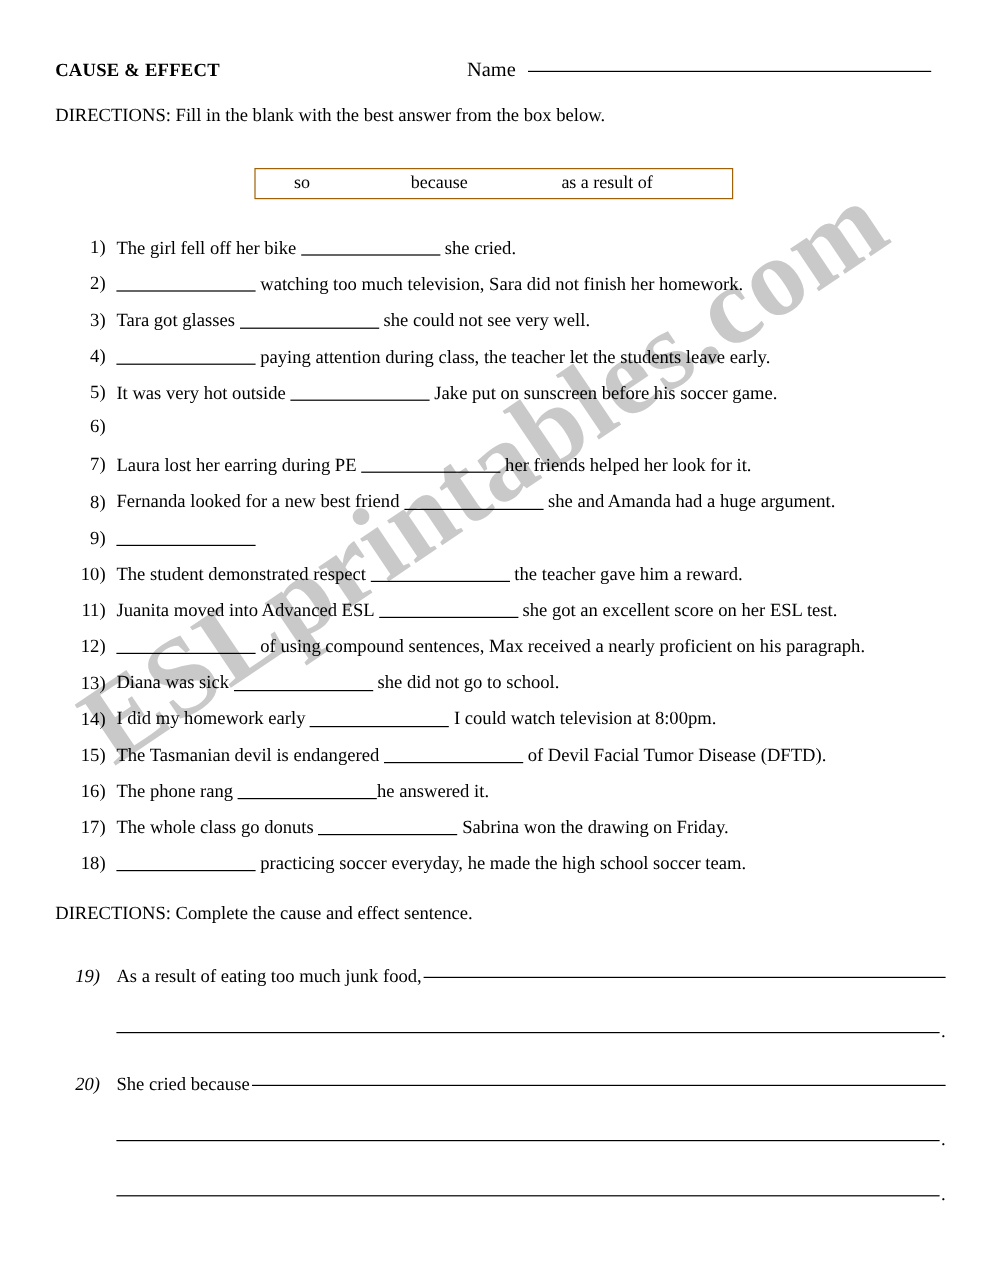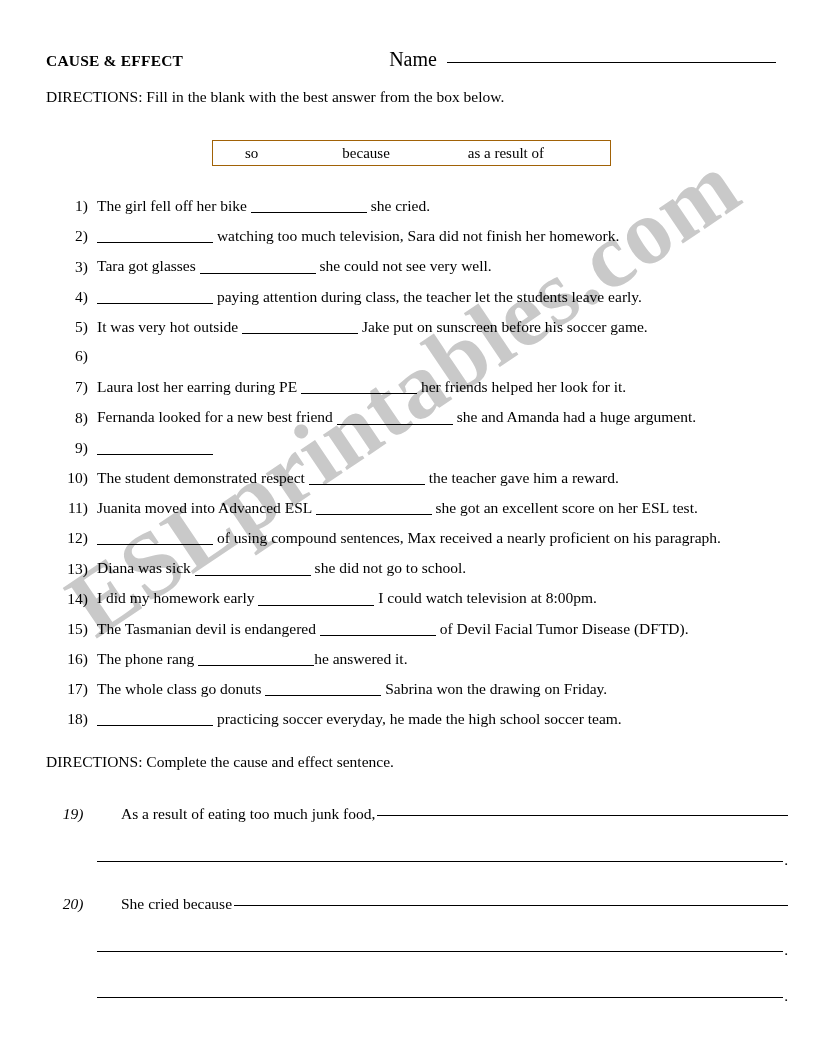--- a/index.html
+++ b/index.html
@@ -57,21 +57,21 @@
     letter-spacing: 0.2px;
     white-space: nowrap;
   }
   .name-group {
     margin-left: 206px;
     display: flex;
     align-items: baseline;
     flex: 1;
   }
   .name-label {
-    font-size: 20px;
+    font-size: 17px;
     white-space: nowrap;
   }
   .name-rule {
     flex: 1;
     margin-left: 10px;
     border-bottom: 1px solid #000;
     height: 1px;
     position: relative;
     top: -3px;
   }
@@ -158,21 +158,20 @@
   }
   .open-num {
     width: 30px;
     text-align: center;
     flex: none;
     margin-right: 9px;
     font-style: italic;
   }
   .open-prompt {
     flex: none;
-    margin-left: 24px;
   }
   .open-rule {
     flex: 1;
     border-bottom: 1px solid #000;
     height: 1px;
     position: relative;
     top: -3px;
     margin-left: 2px;
   }
   .open-second {

